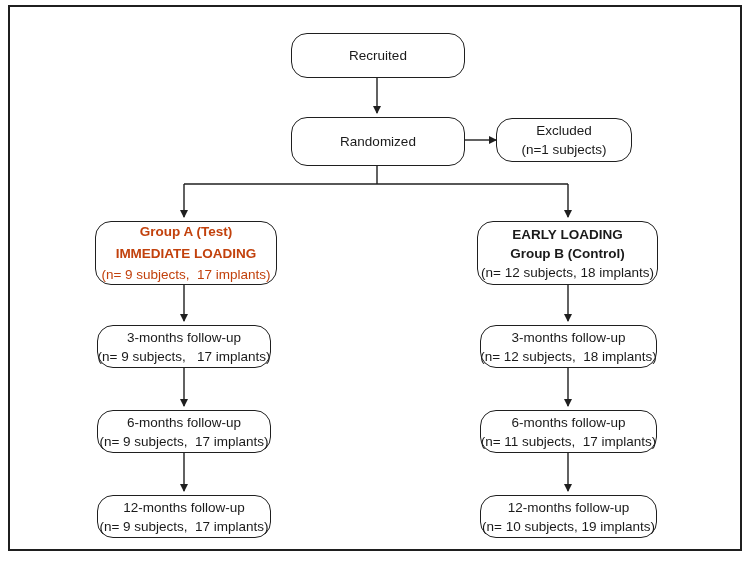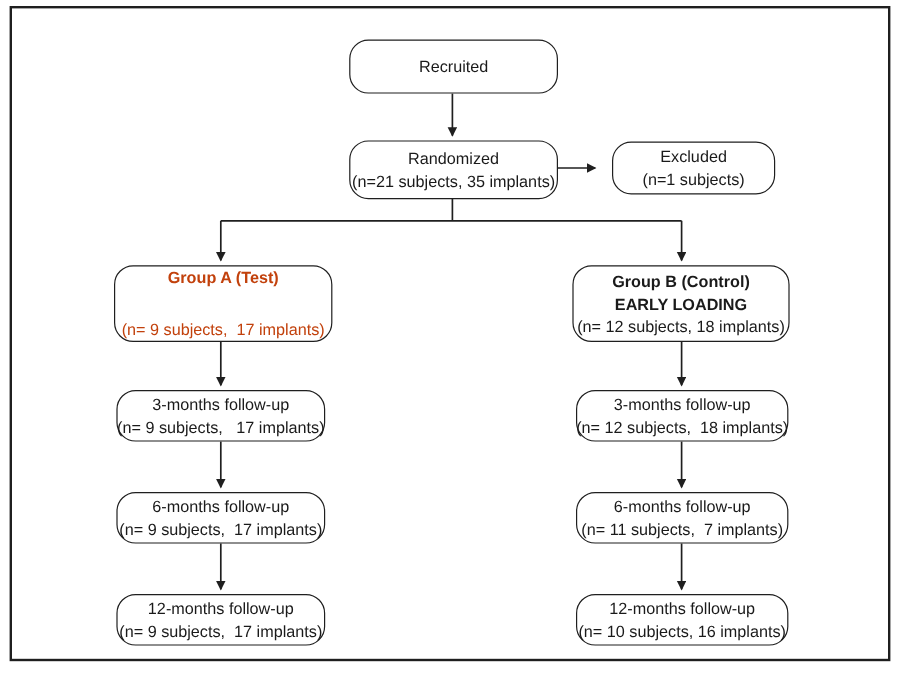--- a/index.html
+++ b/index.html
@@ -78,36 +78,36 @@
       <line x1="568" y1="453" x2="568" y2="491" marker-end="url(#arrow)"></line>
     </g>
   </svg>
 
   <div class="box" style="left: 291px; top: 33px; width: 174px; height: 45px; border-color: rgb(31, 31, 31); color: rgb(26, 26, 26);">
     <div class="ln">Recruited</div>
   </div>
 
   <div class="box" style="left: 291px; top: 117px; width: 174px; height: 49px; border-color: rgb(31, 31, 31); color: rgb(26, 26, 26);">
     <div class="ln">Randomized</div>
-    <div class="ln">(n=21 subjects, 35 implants)</div>
   </div>
 
-  <div class="box" style="left: 510px; top: 118px; width: 136px; height: 44px; border-color: rgb(31, 31, 31); color: rgb(26, 26, 26);">
+  <div class="box" style="left: 496px; top: 118px; width: 136px; height: 44px; border-color: rgb(31, 31, 31); color: rgb(26, 26, 26);">
     <div class="ln">Excluded</div>
     <div class="ln">(n=1 subjects)</div>
   </div>
 
   <div class="box" style="left: 95px; top: 221px; width: 182px; height: 64px; border-color: rgb(31, 31, 31); color: #c2410c; justify-content: space-between;">
     <div class="ln b">Group A (Test)</div>
+    <div class="ln b">IMMEDIATE LOADING</div>
     <div class="ln">(n= 9 subjects,  17 implants)</div>
   </div>
 
   <div class="box" style="left: 477px; top: 221px; width: 181px; height: 64px; border-color: rgb(31, 31, 31); color: rgb(26, 26, 26);">
+    <div class="ln b">EARLY LOADING</div>
     <div class="ln b">Group B (Control)</div>
-    <div class="ln b">EARLY LOADING</div>
     <div class="ln">(n= 12 subjects, 18 implants)</div>
   </div>
 
   <div class="box" style="left: 97px; top: 325px; width: 174px; height: 43px; border-color: rgb(31, 31, 31); color: rgb(26, 26, 26);">
     <div class="ln">3-months follow-up</div>
     <div class="ln">(n= 9 subjects,   17 implants)</div>
   </div>
 
   <div class="box" style="left: 97px; top: 410px; width: 174px; height: 43px; border-color: rgb(31, 31, 31); color: rgb(26, 26, 26);">
     <div class="ln">6-months follow-up</div>
@@ -119,20 +119,20 @@
     <div class="ln">(n= 9 subjects,  17 implants)</div>
   </div>
 
   <div class="box" style="left: 480px; top: 325px; width: 177px; height: 43px; border-color: rgb(31, 31, 31); color: rgb(26, 26, 26);">
     <div class="ln">3-months follow-up</div>
     <div class="ln">(n= 12 subjects,  18 implants)</div>
   </div>
 
   <div class="box" style="left: 480px; top: 410px; width: 177px; height: 43px; border-color: rgb(31, 31, 31); color: rgb(26, 26, 26);">
     <div class="ln">6-months follow-up</div>
-    <div class="ln">(n= 11 subjects,  7 implants)</div>
+    <div class="ln">(n= 11 subjects,  17 implants)</div>
   </div>
 
   <div class="box" style="left: 480px; top: 495px; width: 177px; height: 43px; border-color: rgb(31, 31, 31); color: rgb(26, 26, 26);">
     <div class="ln">12-months follow-up</div>
-    <div class="ln">(n= 10 subjects, 16 implants)</div>
+    <div class="ln">(n= 10 subjects, 19 implants)</div>
   </div>
 </div>
 
 </body></html>

